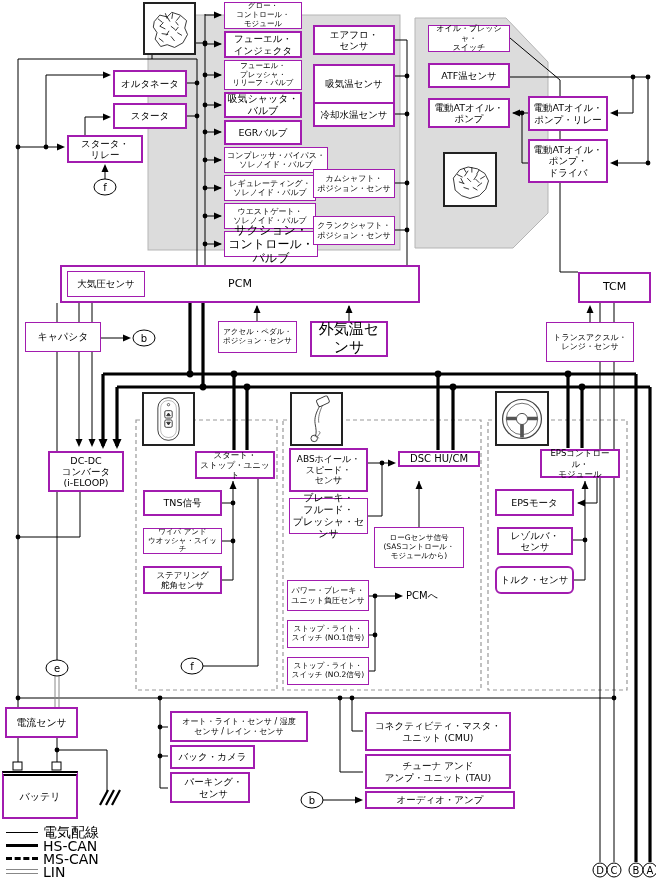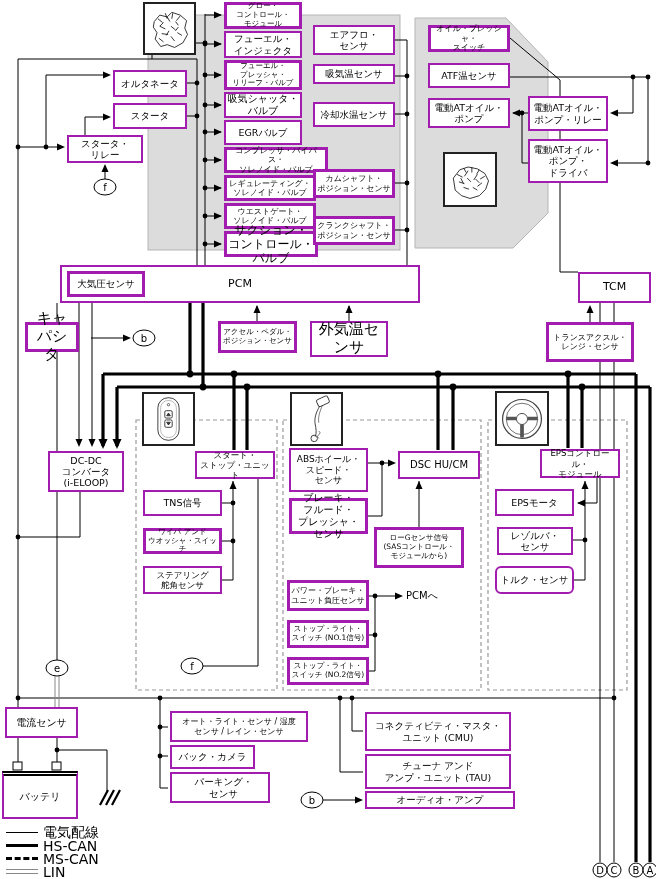--- a/index.html
+++ b/index.html
@@ -1,19 +1,19 @@
 <!DOCTYPE html>
 <html><head>
 <meta charset="utf-8">
 <style>
   html,body{margin:0;padding:0;background:#fff;}
   #canvas{position:relative;width:656px;height:879px;background:#fff;overflow:hidden;
           font-family:"DejaVu Sans",sans-serif;color:#000;}
   #wires{position:absolute;left:0;top:0;z-index:1;}
-  .node{position:absolute;z-index:2;background:#fff;border:3px solid #a21caf;box-sizing:border-box;
+  .node{position:absolute;z-index:2;background:#fff;border:1px solid #a21caf;box-sizing:border-box;
         display:flex;align-items:center;justify-content:center;text-align:center;
         white-space:pre-line;line-height:1.18;padding:1px;}
   .b2{border-width:2px;}
   .battery{border-top:5px double #000;}
   .icon-box{position:absolute;z-index:2;background:#fff;border:2px solid #222;box-sizing:border-box;
             display:flex;align-items:center;justify-content:center;}
   .icon-box svg{display:block;}
   .freetext{position:absolute;z-index:2;background:transparent;border:none;white-space:pre;}
   #legend{position:absolute;left:6px;top:826px;z-index:2;}
   .legend-row{display:flex;align-items:center;height:13px;}
@@ -269,60 +269,60 @@
       <div class="node" style="left: 224px; top: 147px; width: 104px; height: 26px; font-size: 8px;">コンプレッサ・バイパス・
 ソレノイド・バルブ</div>
       <div class="node" style="left: 224px; top: 175px; width: 92px; height: 26px; font-size: 8px;">レギュレーティング・
 ソレノイド・バルブ</div>
       <div class="node" style="left: 224px; top: 203px; width: 92px; height: 26px; font-size: 8px;">ウエストゲート・
 ソレノイド・バルブ</div>
       <div class="node" style="left: 224px; top: 231px; width: 94px; height: 26px; font-size: 12px;">サクション・
 コントロール・バルブ</div>
       <div class="node b2" style="left: 313px; top: 25px; width: 82px; height: 30px; font-size: 9.5px;">エアフロ・
 センサ</div>
-      <div class="node b2" style="left: 313px; top: 64px; width: 82px; height: 20px; font-size: 9.5px;">吸気温センサ</div>
+      <div class="node b2" style="left: 313px; top: 64px; width: 82px; height: 40px; font-size: 9.5px;">吸気温センサ</div>
       <div class="node b2" style="left: 313px; top: 102px; width: 82px; height: 25px; font-size: 9.5px;">冷却水温センサ</div>
       <div class="node" style="left: 313px; top: 169px; width: 82px; height: 29px; font-size: 8px;">カムシャフト・
 ポジション・センサ</div>
       <div class="node" style="left: 313px; top: 216px; width: 82px; height: 29px; font-size: 8px;">クランクシャフト・
 ポジション・センサ</div>
       <div class="node" style="left: 428px; top: 25px; width: 82px; height: 27px; font-size: 8px;">オイル・プレッシャ・
 スイッチ</div>
       <div class="node b2" style="left: 428px; top: 63px; width: 82px; height: 25px; font-size: 9.5px;">ATF温センサ</div>
       <div class="node b2" style="left: 428px; top: 98px; width: 82px; height: 30px; font-size: 9.5px;">電動ATオイル・
 ポンプ</div>
       <div class="node b2" style="left: 528px; top: 96px; width: 80px; height: 35px; font-size: 9.5px;">電動ATオイル・
 ポンプ・リレー</div>
       <div class="node b2" style="left: 528px; top: 139px; width: 80px; height: 44px; font-size: 9.5px;">電動ATオイル・
 ポンプ・
 ドライバ</div>
       <div class="node b2" style="left: 113px; top: 70px; width: 74px; height: 27px; font-size: 9.5px;">オルタネータ</div>
       <div class="node b2" style="left: 113px; top: 103px; width: 74px; height: 26px; font-size: 9.5px;">スタータ</div>
       <div class="node b2" style="left: 67px; top: 135px; width: 76px; height: 28px; font-size: 9.5px;">スタータ・
 リレー</div>
-      <div class="node" style="left: 25px; top: 322px; width: 54px; height: 30px; font-size: 15px;">キャパシタ</div>
+      <div class="node" style="left: 25px; top: 322px; width: 76px; height: 30px; font-size: 10px;">キャパシタ</div>
       <div class="node" style="left: 218px; top: 321px; width: 79px; height: 32px; font-size: 7.5px;">アクセル・ペダル・
 ポジション・センサ</div>
       <div class="node b2" style="left: 310px; top: 321px; width: 78px; height: 36px; font-size: 15px;">外気温センサ</div>
       <div class="node" style="left: 546px; top: 322px; width: 88px; height: 40px; font-size: 8px;">トランスアクスル・
 レンジ・センサ</div>
       <div class="node b2" style="left: 48px; top: 451px; width: 76px; height: 41px; font-size: 9.5px;">DC-DC
 コンバータ
 (i-ELOOP)</div>
       <div class="node b2" style="left: 195px; top: 451px; width: 80px; height: 28px; font-size: 8.5px;">スタート・
 ストップ・ユニット</div>
       <div class="node b2" style="left: 143px; top: 490px; width: 79px; height: 26px; font-size: 9.5px;">TNS信号</div>
       <div class="node" style="left: 143px; top: 528px; width: 79px; height: 26px; font-size: 7.5px;">ワイパ アンド
 ウオッシャ・スイッチ</div>
       <div class="node b2" style="left: 143px; top: 566px; width: 79px; height: 28px; font-size: 8.5px;">ステアリング
 舵角センサ</div>
       <div class="node b2" style="left: 289px; top: 448px; width: 79px; height: 44px; font-size: 9px;">ABSホイール・
 スピード・
 センサ</div>
-      <div class="node b2" style="left: 398px; top: 451px; width: 82px; height: 28px; font-size: 10px;">DSC HU/CM</div>
+      <div class="node b2" style="left: 398px; top: 451px; width: 82px; height: 16px; font-size: 10px;">DSC HU/CM</div>
       <div class="node" style="left: 289px; top: 498px; width: 79px; height: 36px; font-size: 10px;">ブレーキ・
 フルード・
 プレッシャ・センサ</div>
       <div class="node" style="left: 374px; top: 527px; width: 90px; height: 41px; font-size: 7.5px;">ローGセンサ信号
 (SASコントロール・
 モジュールから)</div>
       <div class="node" style="left: 287px; top: 580px; width: 82px; height: 31px; font-size: 8px;">パワー・ブレーキ・
 ユニット負圧センサ</div>
       <div class="node" style="left: 287px; top: 620px; width: 82px; height: 28px; font-size: 7.5px;">ストップ・ライト・
 スイッチ (NO.1信号)</div>
@@ -332,21 +332,21 @@
 モジュール</div>
       <div class="node b2" style="left: 495px; top: 489px; width: 79px; height: 27px; font-size: 9.5px;">EPSモータ</div>
       <div class="node b2" style="left: 497px; top: 527px; width: 76px; height: 28px; font-size: 9.5px;">レゾルバ・
 センサ</div>
       <div class="node b2" style="left: 495px; top: 566px; width: 79px; height: 28px; font-size: 9.5px; border-radius: 6px;">トルク・センサ</div>
       <div class="node b2" style="left: 5px; top: 707px; width: 73px; height: 31px; font-size: 10px;">電流センサ</div>
       <div class="node b2 battery" style="left: 2px; top: 771px; width: 76px; height: 48px; font-size: 10px;">バッテリ</div>
       <div class="node b2" style="left: 170px; top: 711px; width: 138px; height: 31px; font-size: 8px;">オート・ライト・センサ / 湿度
 センサ / レイン・センサ</div>
       <div class="node b2" style="left: 170px; top: 745px; width: 85px; height: 24px; font-size: 9.5px;">バック・カメラ</div>
-      <div class="node b2" style="left: 170px; top: 772px; width: 100px; height: 31px; font-size: 9.5px; padding-left: 8px;">パーキング・
+      <div class="node b2" style="left: 170px; top: 772px; width: 80px; height: 31px; font-size: 9.5px; padding-left: 8px;">パーキング・
 センサ</div>
       <div class="node b2" style="left: 365px; top: 712px; width: 146px; height: 39px; font-size: 9.5px;">コネクティビティ・マスタ・
 ユニット (CMU)</div>
       <div class="node b2" style="left: 365px; top: 754px; width: 146px; height: 35px; font-size: 9.5px;">チューナ アンド
 アンプ・ユニット (TAU)</div>
       <div class="node b2" style="left: 365px; top: 791px; width: 150px; height: 18px; font-size: 9.5px;">オーディオ・アンプ</div>
       <div class="freetext" style="left: 406px; top: 589px; font-size: 10px;">PCMへ</div>
       <div class="icon-box" style="left: 143px; top: 2px; width: 53px; height: 53px;">
         <svg width="49" height="49" viewBox="0 0 53 53">
           <g fill="none" stroke="#111" stroke-width="0.9">

